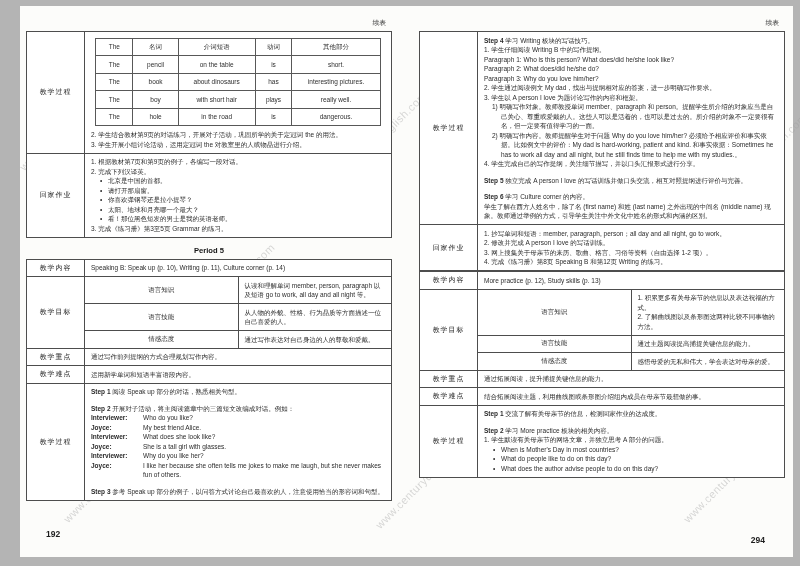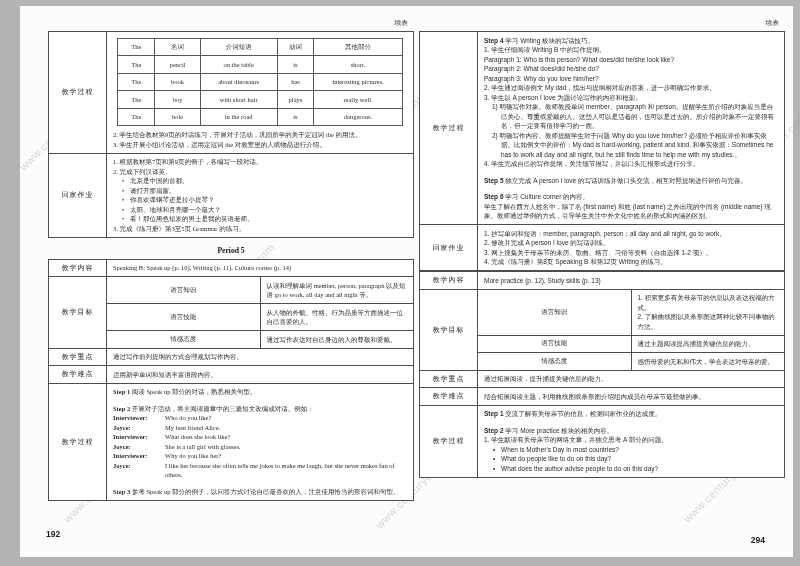--- a/index.html
+++ b/index.html
@@ -1,21 +1,21 @@
 <!DOCTYPE html>
 <html><head>
 <meta charset="utf-8">
 <style>
   * { margin:0; padding:0; box-sizing:border-box; }
   html,body { width:800px; height:566px; }
   body { background:#b4b4b4; font-family:"Liberation Sans","DejaVu Sans",sans-serif; position:relative; overflow:hidden; }
   .spread { position:absolute; left:20px; top:6px; right:7px; bottom:9px; background:#fcfcfa; }
   .watermark { position:absolute; color:#9a9a9a; opacity:.38; transform:rotate(-45deg); font-size:11px; white-space:nowrap; letter-spacing:.5px; }
   .page { position:absolute; top:12px; width:366px; color:#2b2b2b; }
-  .pl { left:28px;font-family:Liberation Serif, serif; }
+  .pl { left:6px; }
   .pr { left:399px; }
   .contlbl { text-align:right; font-size:6.8px; color:#3a3a3a; padding-right:6px; margin-bottom:3px; }
   table.main { width:100%; border-collapse:collapse; table-layout:fixed; background:#fff; }
   table.main td { border:1px solid #4d4d4d; }
   td.lbl { width:58px; text-align:center; vertical-align:middle; font-size:6.9px; color:#222; letter-spacing:1px; padding:2px 1px; }
   td.sublbl { width:46px; text-align:center; vertical-align:middle; font-size:6.5px; padding:2px 1px; }
   td.cnt { padding:3.5px 6px; font-size:6.5px; line-height:9.5px; vertical-align:middle; }
   td.topv { vertical-align:top; }
   .ln { line-height:9.5px; }
   .hang { padding-left:8px; text-indent:-8px; }

